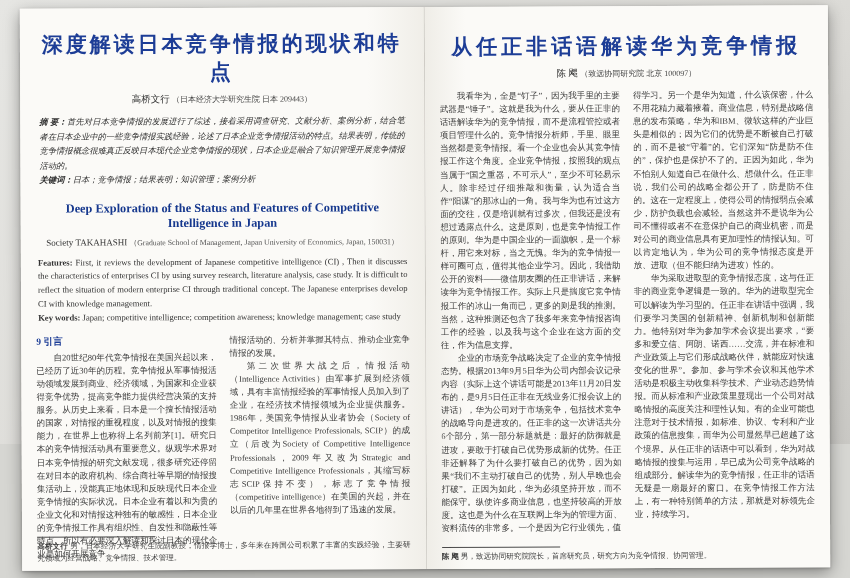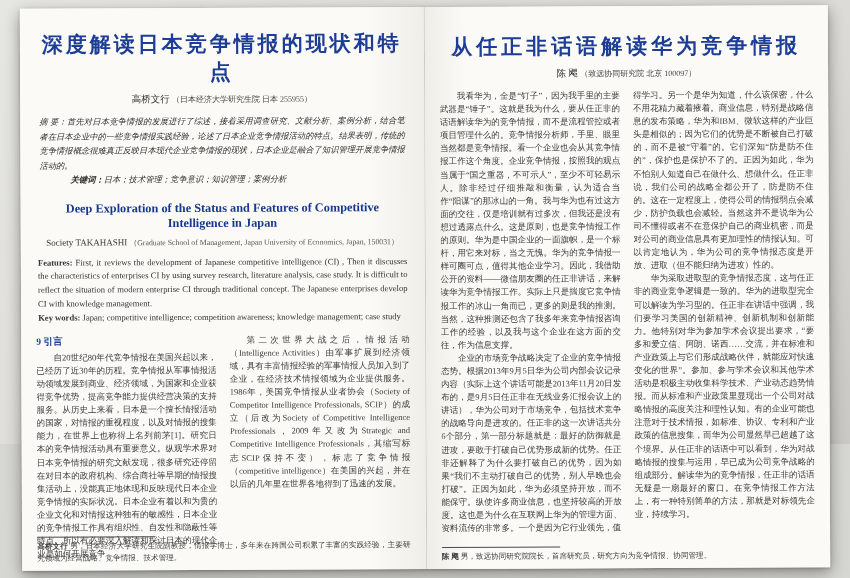--- a/index.html
+++ b/index.html
@@ -20,24 +20,24 @@
   .page.right{background:linear-gradient(to left,#fbfaf7 90%,#efede7 100%);}
 
   .cn-title{margin:14px 0 7px 0;text-align:center;color:#1d3d96;
     font-size:21px;font-weight:bold;letter-spacing:3px;}
   .page.right .cn-title{margin-top:18px;letter-spacing:4px;}
   .author-line{text-align:center;font-size:9.5px;color:#2e2e2e;margin:0 0 9px 0;}
   .author-line .affil{font-size:8px;color:#444;margin-top:40px;}
 
   .abstract-block{font-size:8.3px;line-height:14.6px;color:#303030;
     text-align:justify;font-style:italic;margin:4px 4px 0 4px;}
-  .abstract-block .lbl{font-weight:normal;}
+  .abstract-block .lbl{font-weight:bold;}
   .kw-line{font-size:8.3px;line-height:14.6px;color:#303030;font-style:italic;
     margin:0 4px;text-align:justify;}
-  .kw-line .lbl{font-weight:bold;margin-left:31px;}
+  .kw-line .lbl{font-weight:bold;}
 
   .en-title{margin:13px 0 5px 0;text-align:center;color:#16388e;
     font-size:12.3px;font-weight:bold;line-height:1.25;}
   .en-author{text-align:center;font-size:9px;color:#333;margin:0 0 8px 0;}
   .en-author .affil{font-size:7.8px;color:#555;}
   .en-abstract{font-size:8.6px;line-height:13.8px;color:#333;text-align:justify;margin:0 2px;}
   .en-abstract .lbl{font-weight:bold;}
   .en-kw{font-size:8.6px;line-height:13.8px;color:#333;margin:0 2px;text-align:justify;}
   .en-kw .lbl{font-weight:bold;margin-top:23px;}
 
@@ -59,28 +59,28 @@
 </head>
 <body>
 
 <div class="stage">
   <div class="spread">
 
     <div class="page left">
       <h1 class="cn-title">深度解读日本竞争情报的现状和特点</h1>
       <div class="author-line">
         <span>高桥文行</span>
-        <span class="affil">（日本经济大学研究生院 日本 255955）</span>
+        <span class="affil">（日本经济大学研究生院 日本 209443）</span>
       </div>
 
       <div class="abstract-block">
         <span class="lbl">摘  要：</span><span>首先对日本竞争情报的发展进行了综述，接着采用调查研究、文献分析、案例分析，结合笔者在日本企业中的一些竞争情报实践经验，论述了日本企业竞争情报活动的特点。结果表明，传统的竞争情报概念很难真正反映日本现代企业竞争情报的现状，日本企业是融合了知识管理开展竞争情报活动的。</span>
       </div>
       <div class="kw-line">
-        <span class="lbl">关键词：</span><span>日本；技术管理；竞争意识；知识管理；案例分析</span>
+        <span class="lbl">关键词：</span><span>日本；竞争情报；结果表明；知识管理；案例分析</span>
       </div>
 
       <h2 class="en-title">Deep Exploration of the Status and Features of Competitive Intelligence in Japan</h2>
       <div class="en-author">
         <span>Society TAKAHASHI</span>
         <span class="affil">（Graduate School of Management, Japan University of Economics, Japan, 150031）</span>
       </div>
       <div class="en-abstract">
         <span class="lbl">Features:</span>
         <span>First, it reviews the development of Japanese competitive intelligence (CI) , Then it discusses the characteristics of enterprises CI by using survey research, literature analysis, case study. It is difficult to reflect the situation of modern enterprise CI through traditional concept. The Japanese enterprises develop CI with knowledge management.</span>
@@ -89,20 +89,21 @@
         <span class="lbl">Key words:</span>
         <span>Japan; competitive intelligence; competition awareness; knowledge management; case study</span>
       </div>
 
       <div class="cols">
         <div class="col">
           <h3 class="sec-head first">9 引言</h3>
           <p class="indent">自20世纪80年代竞争情报在美国兴起以来，已经历了近30年的历程。竞争情报从军事情报活动领域发展到商业、经济领域，为国家和企业获得竞争优势，提高竞争能力提供经营决策的支持服务。从历史上来看，日本是一个擅长情报活动的国家，对情报的重视程度，以及对情报的搜集能力，在世界上也称得上名列前茅[1]。研究日本的竞争情报活动具有重要意义。纵观学术界对日本竞争情报的研究文献发现，很多研究还停留在对日本的政府机构、综合商社等早期的情报搜集活动上，没能真正地体现和反映现代日本企业竞争情报的实际状况。日本企业有着以和为贵的企业文化和对情报这种独有的敏感性，日本企业的竞争情报工作具有组织性、自发性和隐蔽性等特点。所以有必要深入解读和探讨日本的现代企业是如何开展竞争</p>
         </div>
         <div class="col">
+          <p>情报活动的、分析并掌握其特点、推动企业竞争情报的发展。</p>
           <p class="indent">第二次世界大战之后，情报活动（Intelligence Activities）由军事扩展到经济领域，具有丰富情报经验的军事情报人员加入到了企业，在经济技术情报领域为企业提供服务。1986年，美国竞争情报从业者协会（Society of Competitor Intelligence Professionals, SCIP）的成立（后改为Society of Competitive Intelligence Professionals，2009年又改为Strategic and Competitive Intelligence Professionals，其缩写标志SCIP保持不变），标志了竞争情报（competitive intelligence）在美国的兴起，并在以后的几年里在世界各地得到了迅速的发展。</p>
         </div>
       </div>
 
       <div class="footnote">
         <div class="rule"></div>
         <p style="margin:0">
           <b>高桥文行</b>
           <span>男，日本经济大学研究生院副教授，情报学博士，多年来在跨国公司积累了丰富的实践经验，主要研究领域为经营战略、竞争情报、技术管理。</span>
         </p>

